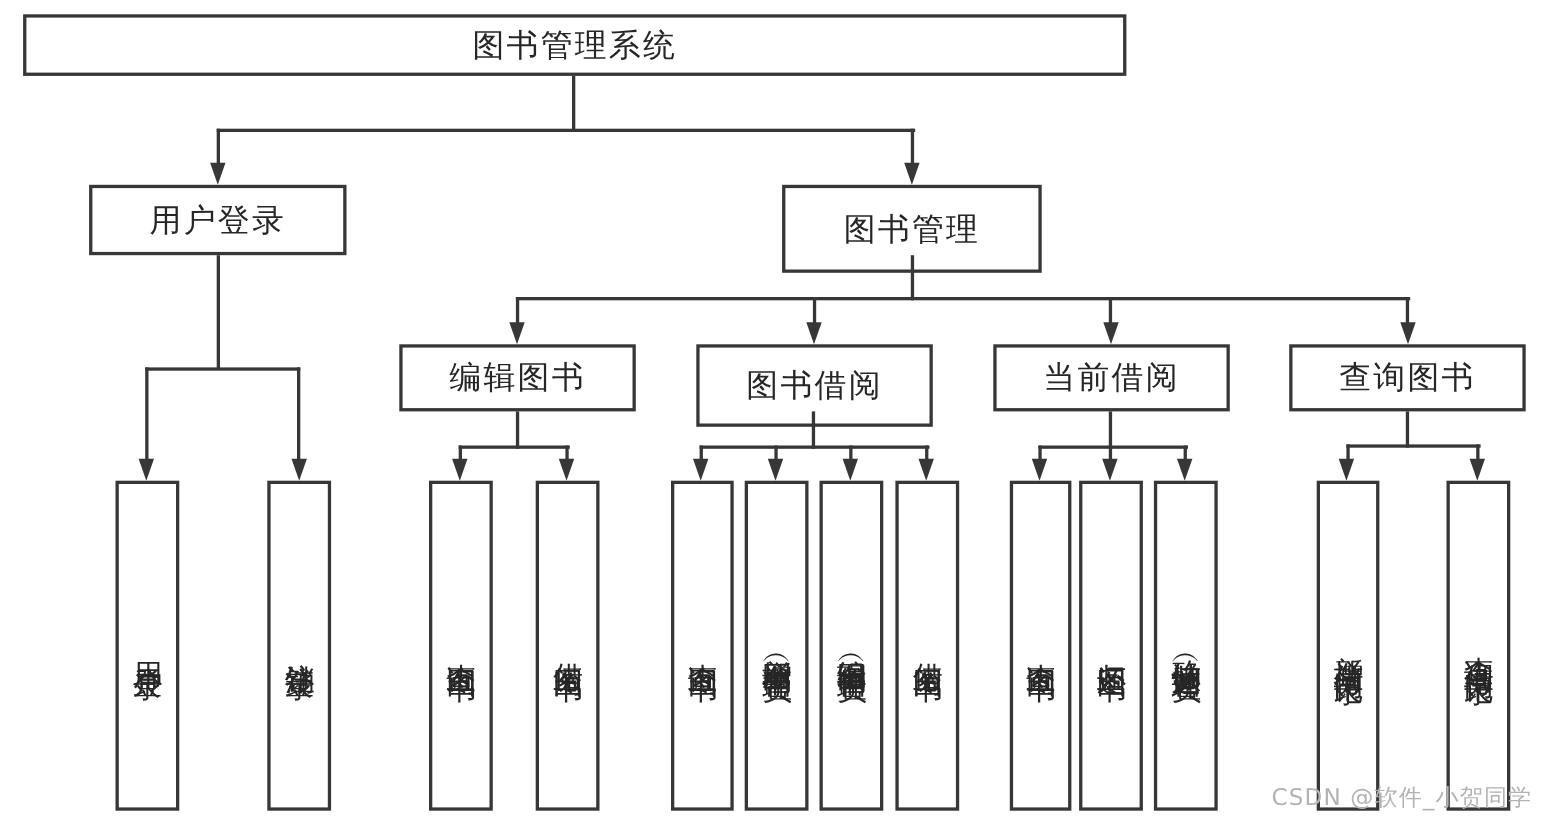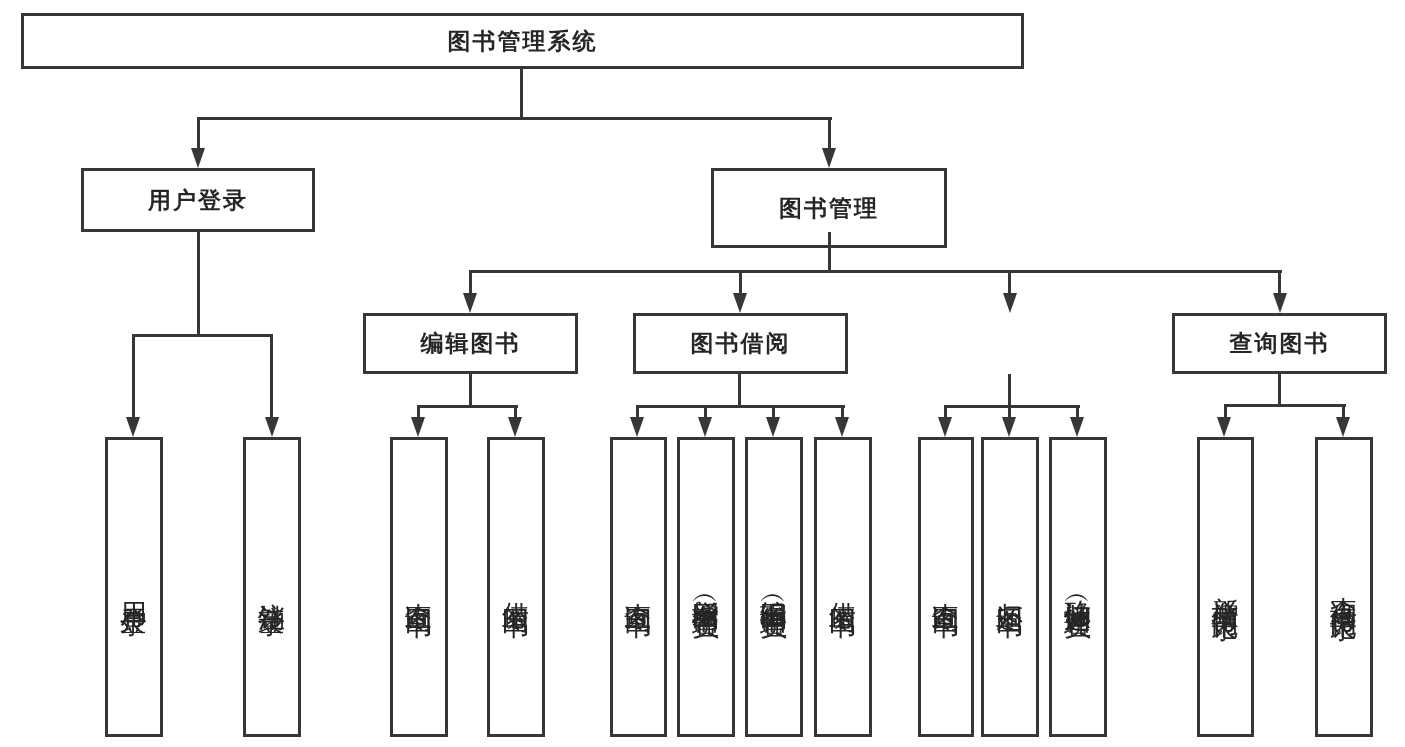--- a/index.html
+++ b/index.html
@@ -21,25 +21,24 @@
     position:absolute;
     box-sizing:border-box;
     border:3px solid var(--line);
     background:#fff;
     display:flex;
     align-items:center;
     justify-content:center;
     text-align:center;
   }
   .hlabel{
-    font-size:23px;
+    font-size:29px;
     letter-spacing:2px;
     line-height:1;
     white-space:nowrap;
-    font-weight:bold;
   }
   .vnode{top:437px;height:300px;}
   .vlabel{
     writing-mode:vertical-rl;
     text-orientation:mixed;
     font-size:27px;
     line-height:1;
     white-space:nowrap;
   }
   .ls4{letter-spacing:3px;}
@@ -98,22 +97,25 @@
   <div class="ln" style="left:1008px;top:270px;width:3px;height:25px;"></div>
   <div class="ln" style="left:1278px;top:270px;width:3px;height:25px;"></div>
   <div class="arr" style="left:463px;top:293px;"></div>
   <div class="arr" style="left:733px;top:293px;"></div>
   <div class="arr" style="left:1003px;top:293px;"></div>
   <div class="arr" style="left:1273px;top:293px;"></div>
 
   <div class="node" style="left:363px;top:313px;width:215px;height:61px;">
     <span class="hlabel">编辑图书</span>
   </div>
-  <div class="node" style="left:633px;top:313px;width:215px;height:61px;">
+  <div class="node" style="left:633px;top:313px;width:215px;height:75px;">
     <span class="hlabel">图书借阅</span>
+  </div>
+  <div class="node" style="left:903px;top:313px;width:215px;height:61px;">
+    <span class="hlabel">当前借阅</span>
   </div>
   <div class="node" style="left:1172px;top:313px;width:215px;height:61px;">
     <span class="hlabel">查询图书</span>
   </div>
 
   <div class="ln" style="left:469px;top:374px;width:3px;height:34px;"></div>
   <div class="ln" style="left:417px;top:405px;width:101px;height:3px;"></div>
   <div class="ln" style="left:417px;top:405px;width:3px;height:14px;"></div>
   <div class="ln" style="left:514px;top:405px;width:3px;height:14px;"></div>
   <div class="arr" style="left:411px;top:417px;"></div>
@@ -183,14 +185,15 @@
     <span class="vlabel ls9">确认归还（管理员）</span>
   </div>
 
   <div class="node vnode" style="left:1197px;width:57px;">
     <span class="vlabel ls6">新增借阅记录</span>
   </div>
   <div class="node vnode" style="left:1315px;width:58px;">
     <span class="vlabel ls6">查询借阅记录</span>
   </div>
 
+  <div class="watermark">CSDN @软件_小贺同学</div>
 
 </div>
 
 </body></html>

